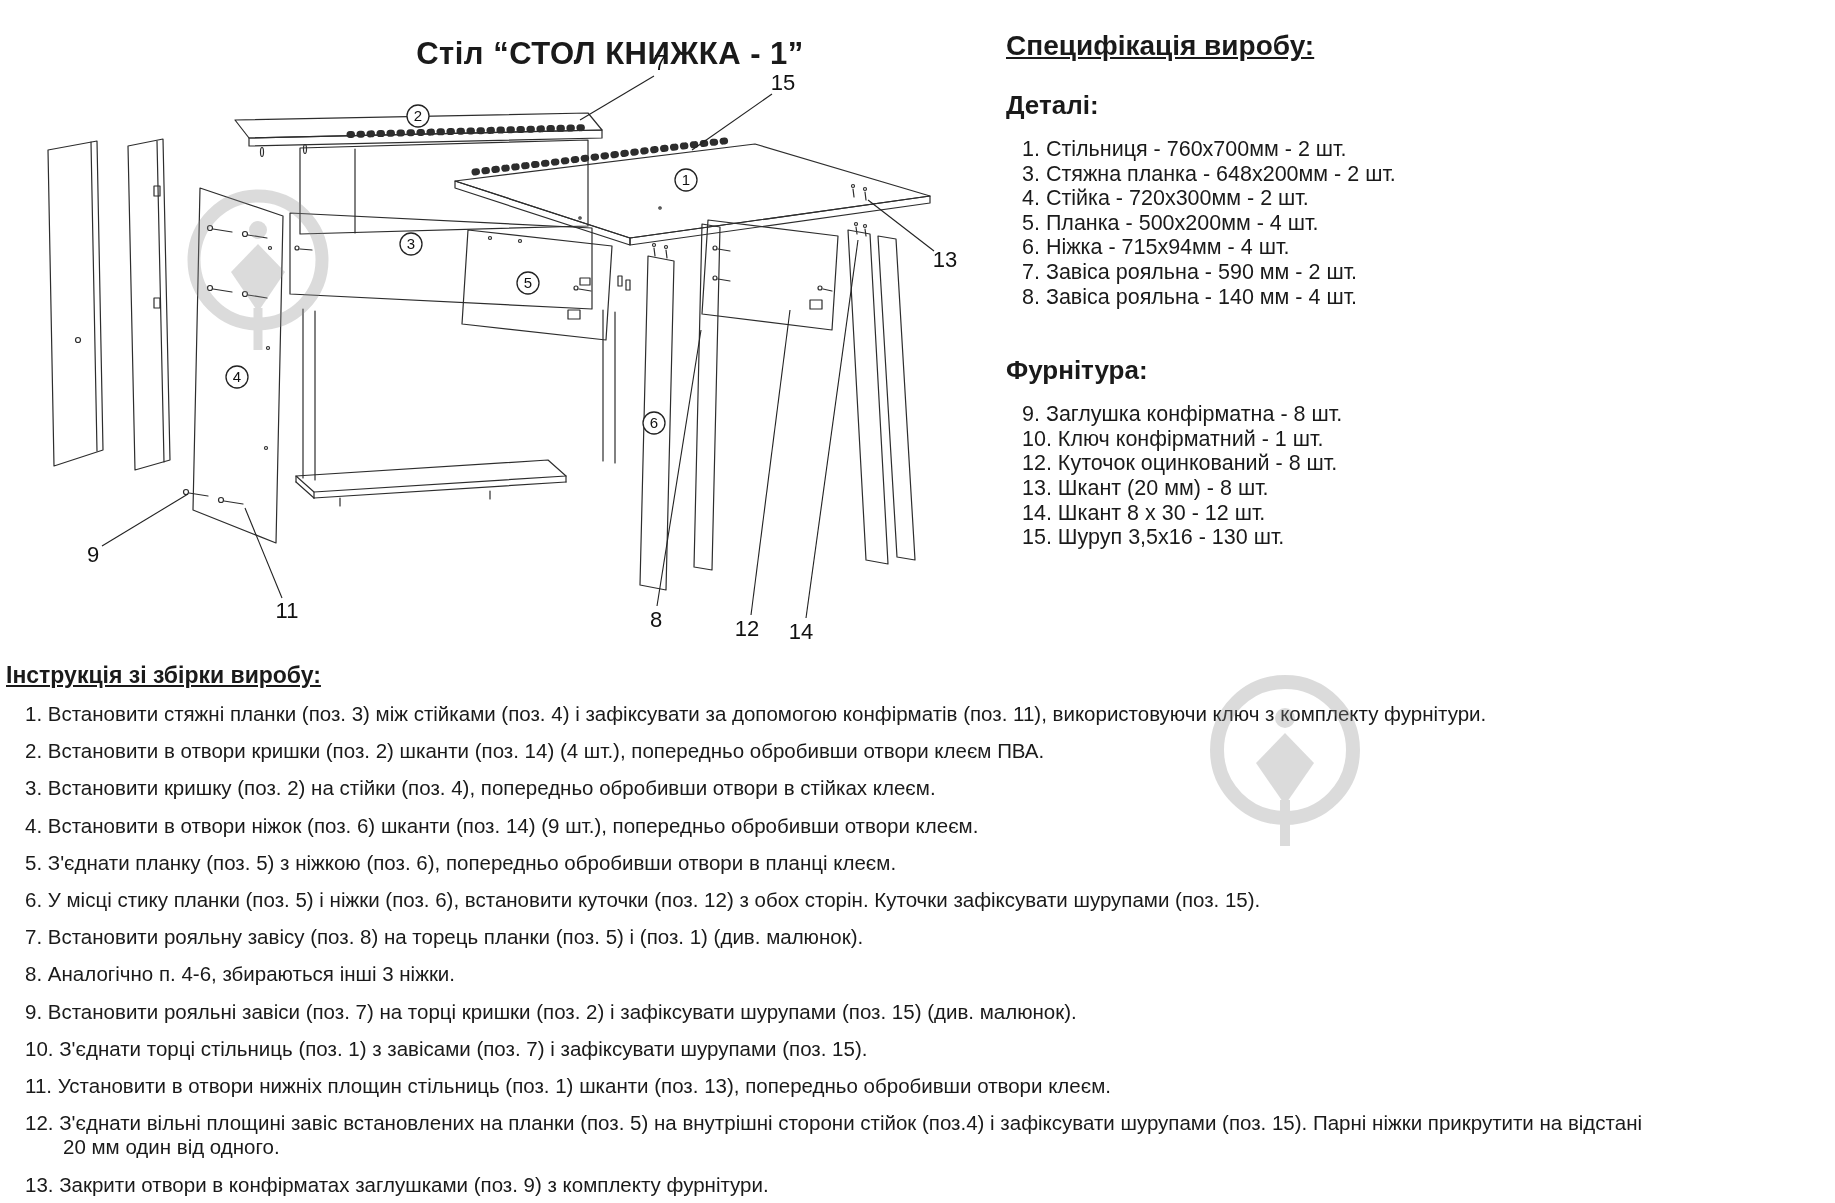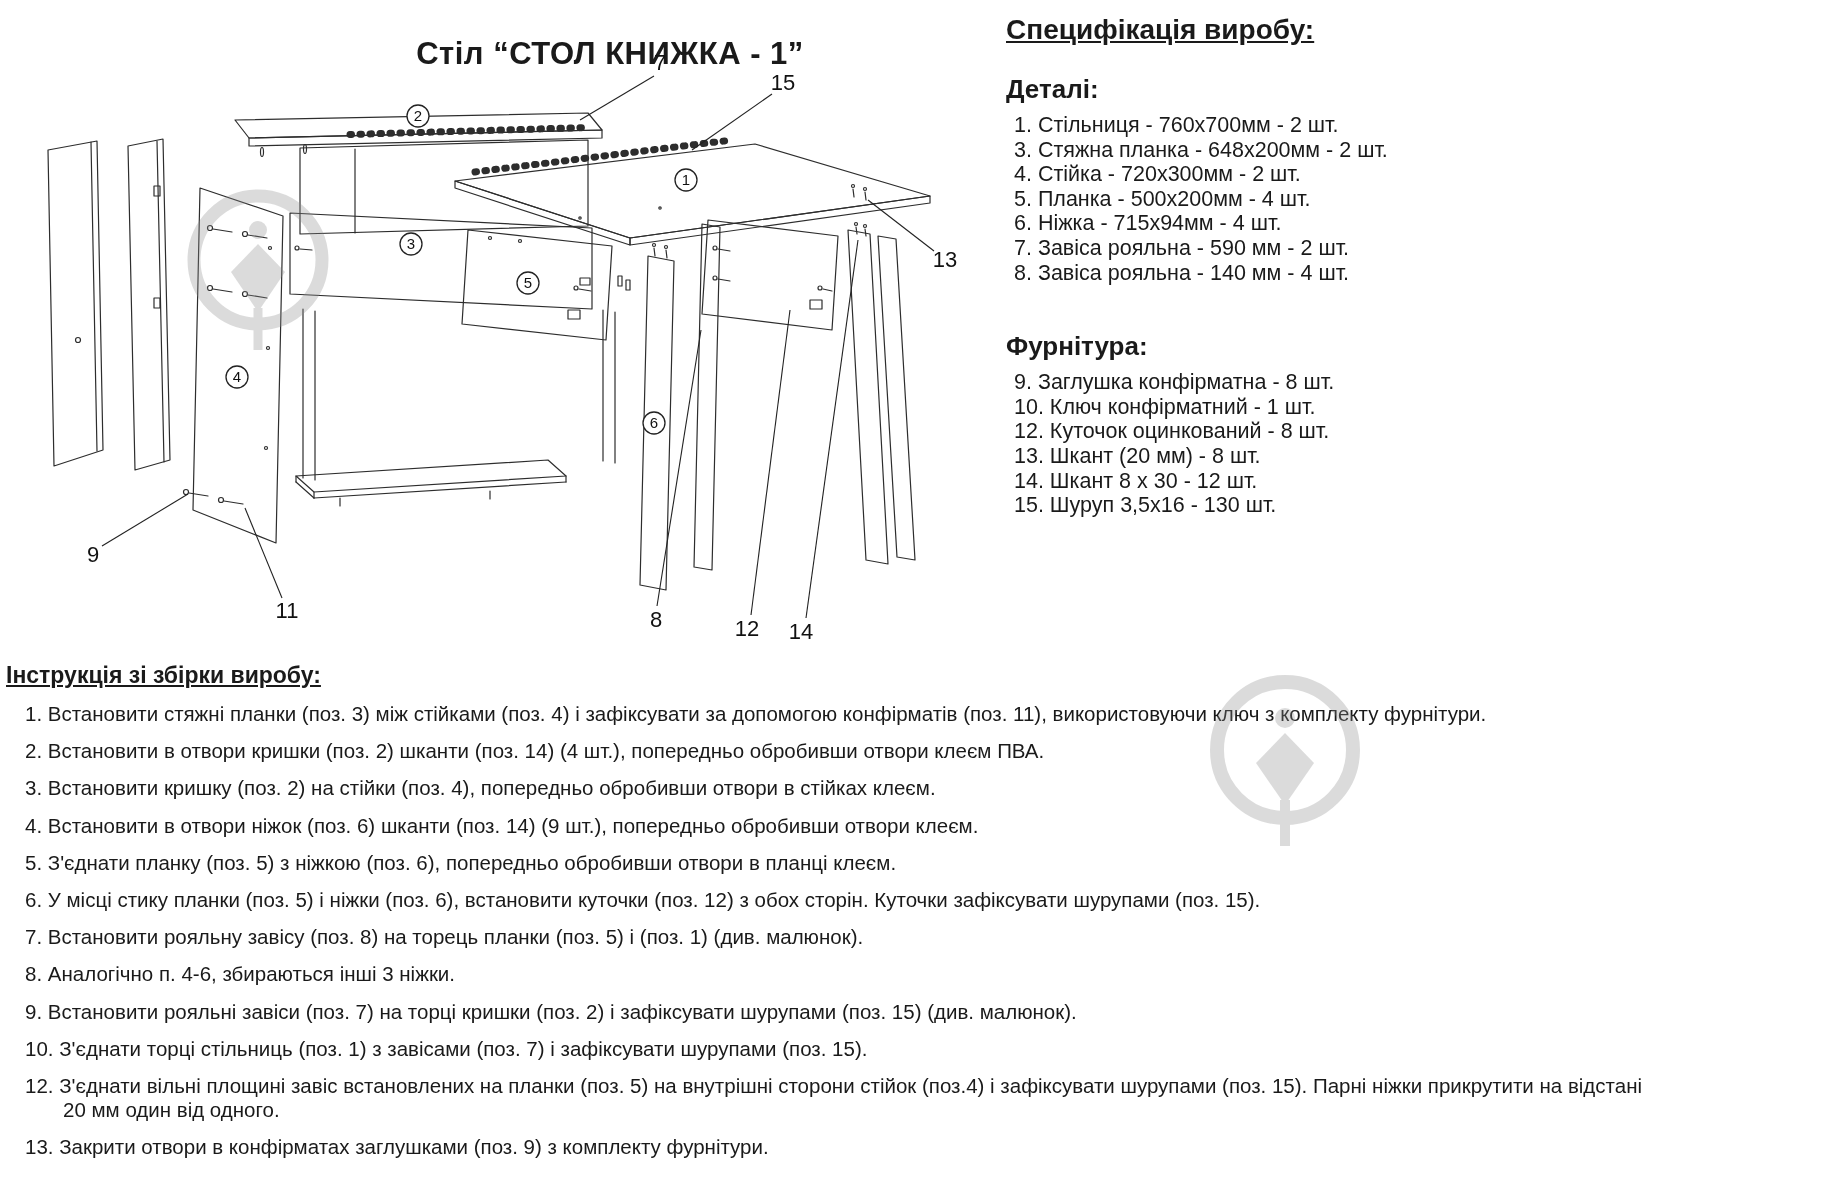--- a/index.html
+++ b/index.html
@@ -8,24 +8,24 @@
     font-family:"Liberation Sans", sans-serif;color:#1a1a1a;overflow:hidden;
   }
   .abs{position:absolute;}
   .title{
     left:170px;top:2px;width:880px;text-align:center;
     font-size:31px;font-weight:bold;letter-spacing:.5px;margin-top:34px;
   }
   
   .spec{left:1006px;top:14px;width:620px;}
   .spec-heading{
-    font-size:28px;font-weight:bold;text-decoration:underline;margin:0 0 28px 0;
+    font-size:28px;font-weight:bold;text-decoration:underline;margin:16px 0 28px 0;
   }
   .sub-heading{font-size:26px;font-weight:bold;margin:8px 0 6px 0;}
-  .spec-list{list-style:none;margin:8px;padding:0;}
+  .spec-list{list-style:none;margin:16px;padding:0;}
   .spec-list li{font-size:21.5px;line-height:24.6px;white-space:nowrap;}
   .hardware-block{margin-top:46px;}
   
   .instructions{left:6px;top:662px;width:1700px;}
   .instr-heading{
     font-size:23px;font-weight:bold;text-decoration:underline;margin:0 0 4px 0;
   }
   .steps{width:1655px;}
   .step{
     font-size:20.5px;line-height:24.2px;
@@ -234,20 +234,21 @@
     <p class="step">1. Встановити стяжні планки (поз. 3) між стійками (поз. 4) і зафіксувати за допомогою конфірматів (поз. 11), використовуючи ключ з комплекту фурнітури.</p>
     <p class="step">2. Встановити в отвори кришки (поз. 2) шканти (поз. 14) (4 шт.), попередньо обробивши отвори клеєм ПВА.</p>
     <p class="step">3. Встановити кришку (поз. 2) на стійки (поз. 4), попередньо обробивши отвори в стійках клеєм.</p>
     <p class="step">4. Встановити в отвори ніжок (поз. 6) шканти (поз. 14) (9 шт.), попередньо обробивши отвори клеєм.</p>
     <p class="step">5. З'єднати планку (поз. 5) з ніжкою (поз. 6), попередньо обробивши отвори в планці клеєм.</p>
     <p class="step">6. У місці стику планки (поз. 5) і ніжки (поз. 6), встановити куточки (поз. 12) з обох сторін. Куточки зафіксувати шурупами (поз. 15).</p>
     <p class="step">7. Встановити рояльну завісу (поз. 8) на торець планки (поз. 5) і (поз. 1) (див. малюнок).</p>
     <p class="step">8. Аналогічно п. 4-6, збираються інші 3 ніжки.</p>
     <p class="step">9. Встановити рояльні завіси (поз. 7) на торці кришки (поз. 2) і зафіксувати шурупами (поз. 15) (див. малюнок).</p>
     <p class="step">10. З'єднати торці стільниць (поз. 1) з завісами (поз. 7) і зафіксувати шурупами (поз. 15).</p>
+    <p class="step">11. Установити в отвори нижніх площин стільниць (поз. 1) шканти (поз. 13), попередньо обробивши отвори клеєм.</p>
     <p class="step">12. З'єднати вільні площині завіс встановлених на планки (поз. 5) на внутрішні сторони стійок (поз.4) і зафіксувати шурупами (поз. 15). Парні ніжки прикрутити на відстані 20 мм один від одного.</p>
     <p class="step">13. Закрити отвори в конфірматах заглушками (поз. 9) з комплекту фурнітури.</p>
   </div>
 </div>
 
 <svg class="abs" style="left:1170px;top:645px;" width="230" height="240" viewBox="0 0 230 240">
   <g transform="translate(115,105)" opacity="0.3">
     <circle r="68" fill="none" stroke="#8a8a8a" stroke-width="14"></circle>
     <circle cy="-32" r="10" fill="#8a8a8a"></circle>
     <path d="M0,-17 L29,13 L0,55 L-29,13 Z" fill="#8a8a8a"></path>

